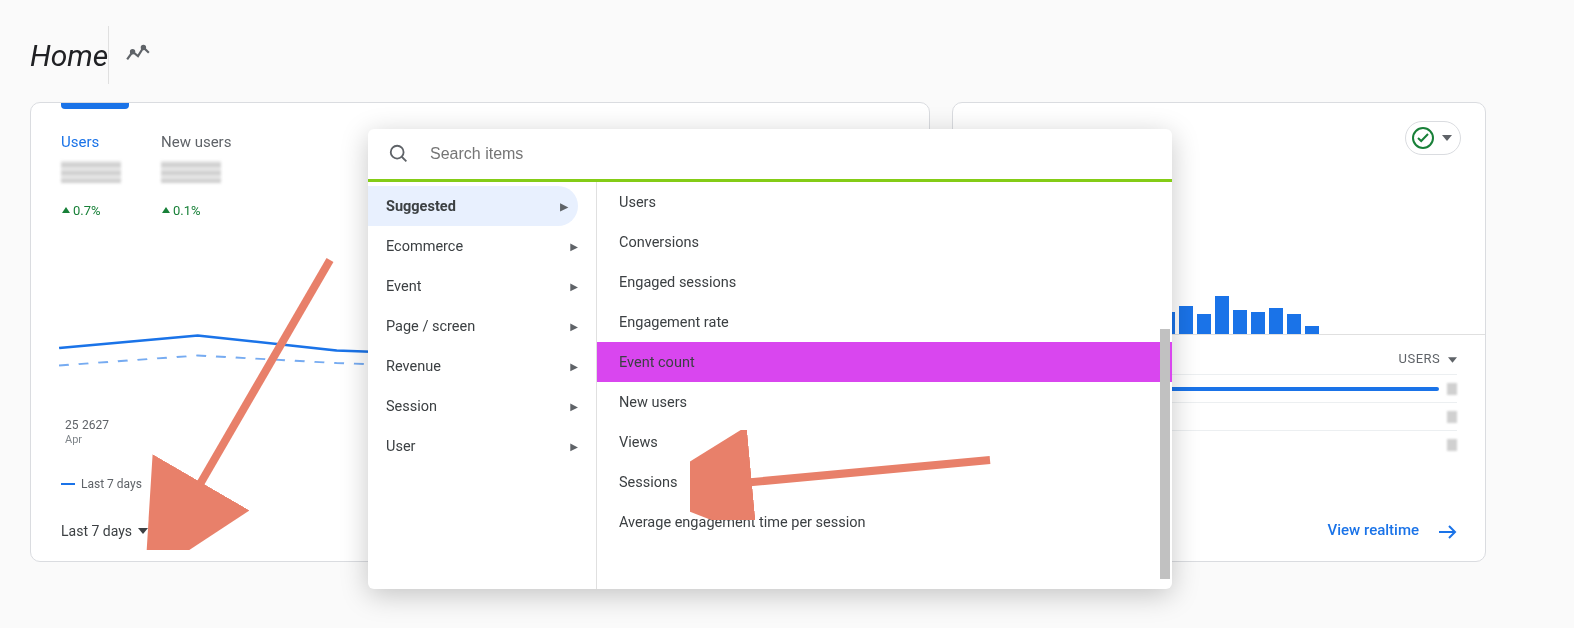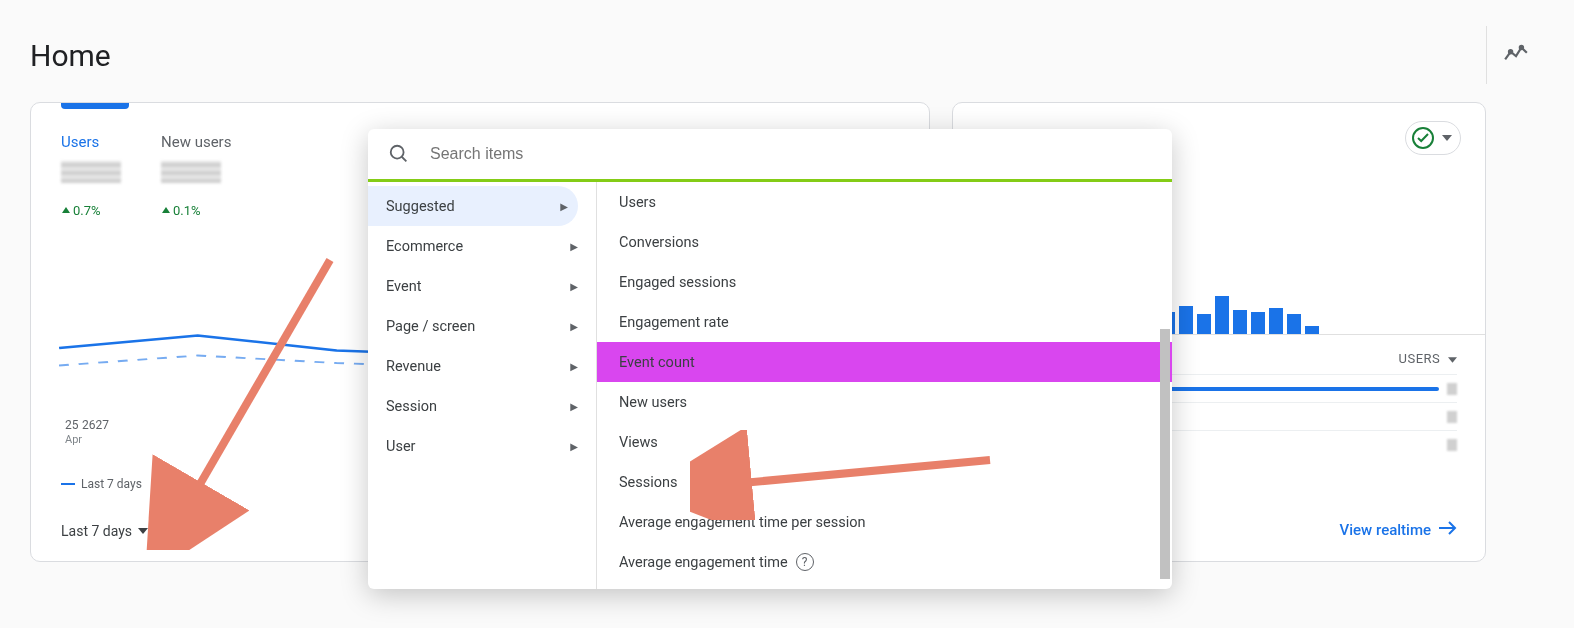--- a/index.html
+++ b/index.html
@@ -11,23 +11,23 @@
     color: #3c4043;
     overflow: hidden;
   }
   .page {
     padding: 26px 30px 0 30px;
     position: relative;
     height: 100%;
   }
   .titlebar {
     display: flex;
-    justify-content: space-between;
     align-items: center;
     margin-bottom: 18px;
+    font-style: italic;
   }
   .page-title {
     font-size: 30px;
     font-weight: 400;
     color: #202124;
   }
   .insights-btn {
     width: 58px; height: 58px;
     border-left: 1px solid #e0e0e0;
     display: flex; align-items: center; justify-content: center;
@@ -139,21 +139,21 @@
     display: flex; align-items: center; justify-content: flex-end;
   }
   .row .stub {
     width: 10px; height: 12px;
     background: #d0d0d0; filter: blur(1px);
   }
   .row.full .line { flex: 1; height: 4px; background: #1a73e8; border-radius: 2px; }
   .realtime-link {
     position: absolute; right: 28px; bottom: 22px;
     color: #1a73e8; font-size: 15px; font-weight: 500;
-    display: flex; align-items: flex-start; gap: 8px;
+    display: flex; align-items: flex-end; gap: 20px;
     cursor: pointer;
   }
 
   
   .popover {
     position: absolute;
     left: 368px; top: 129px;
     width: 804px; height: 460px;
     background: #fff;
     border-radius: 6px;
@@ -188,20 +188,21 @@
     padding: 0 18px 0 18px;
     font-size: 14.5px;
     color: #3c4043;
     cursor: pointer;
   }
   .cat-item.sel {
     background: #e8f0fe;
     border-radius: 0 20px 20px 0;
     margin-right: 18px;
     padding-right: 10px;
+    font-weight: bold;
   }
   .cat-item .caret { color: #5f6368; font-size: 10px; }
   .met-col {
     flex: 1;
     border-left: 1px solid #e0e0e0;
     overflow-y: auto;
   }
   .met-item {
     height: 40px;
     display: flex; align-items: center; gap: 8px;
@@ -428,24 +429,20 @@
           </div>
           <div class="met-item">
             <span>Views</span>
           </div>
           <div class="met-item">
             <span>Sessions</span>
           </div>
           <div class="met-item">
             <span>Average engagement time per session</span>
           </div>
-          <div class="met-item">
-            <span>Average engagement time</span>
-            <span class="help-ic">?</span>
-          </div>
         </div>
     </div>
     <div class="met-scrollbar">
       <div class="thumb" style="top:140px;height:250px"></div>
     </div>
   </div>
 
   <svg class="arrow" style="left:140px;top:250px" width="220" height="300">
     <defs>
         <marker id="ah1" markerWidth="14" markerHeight="14" refX="4" refY="7" orient="auto">

